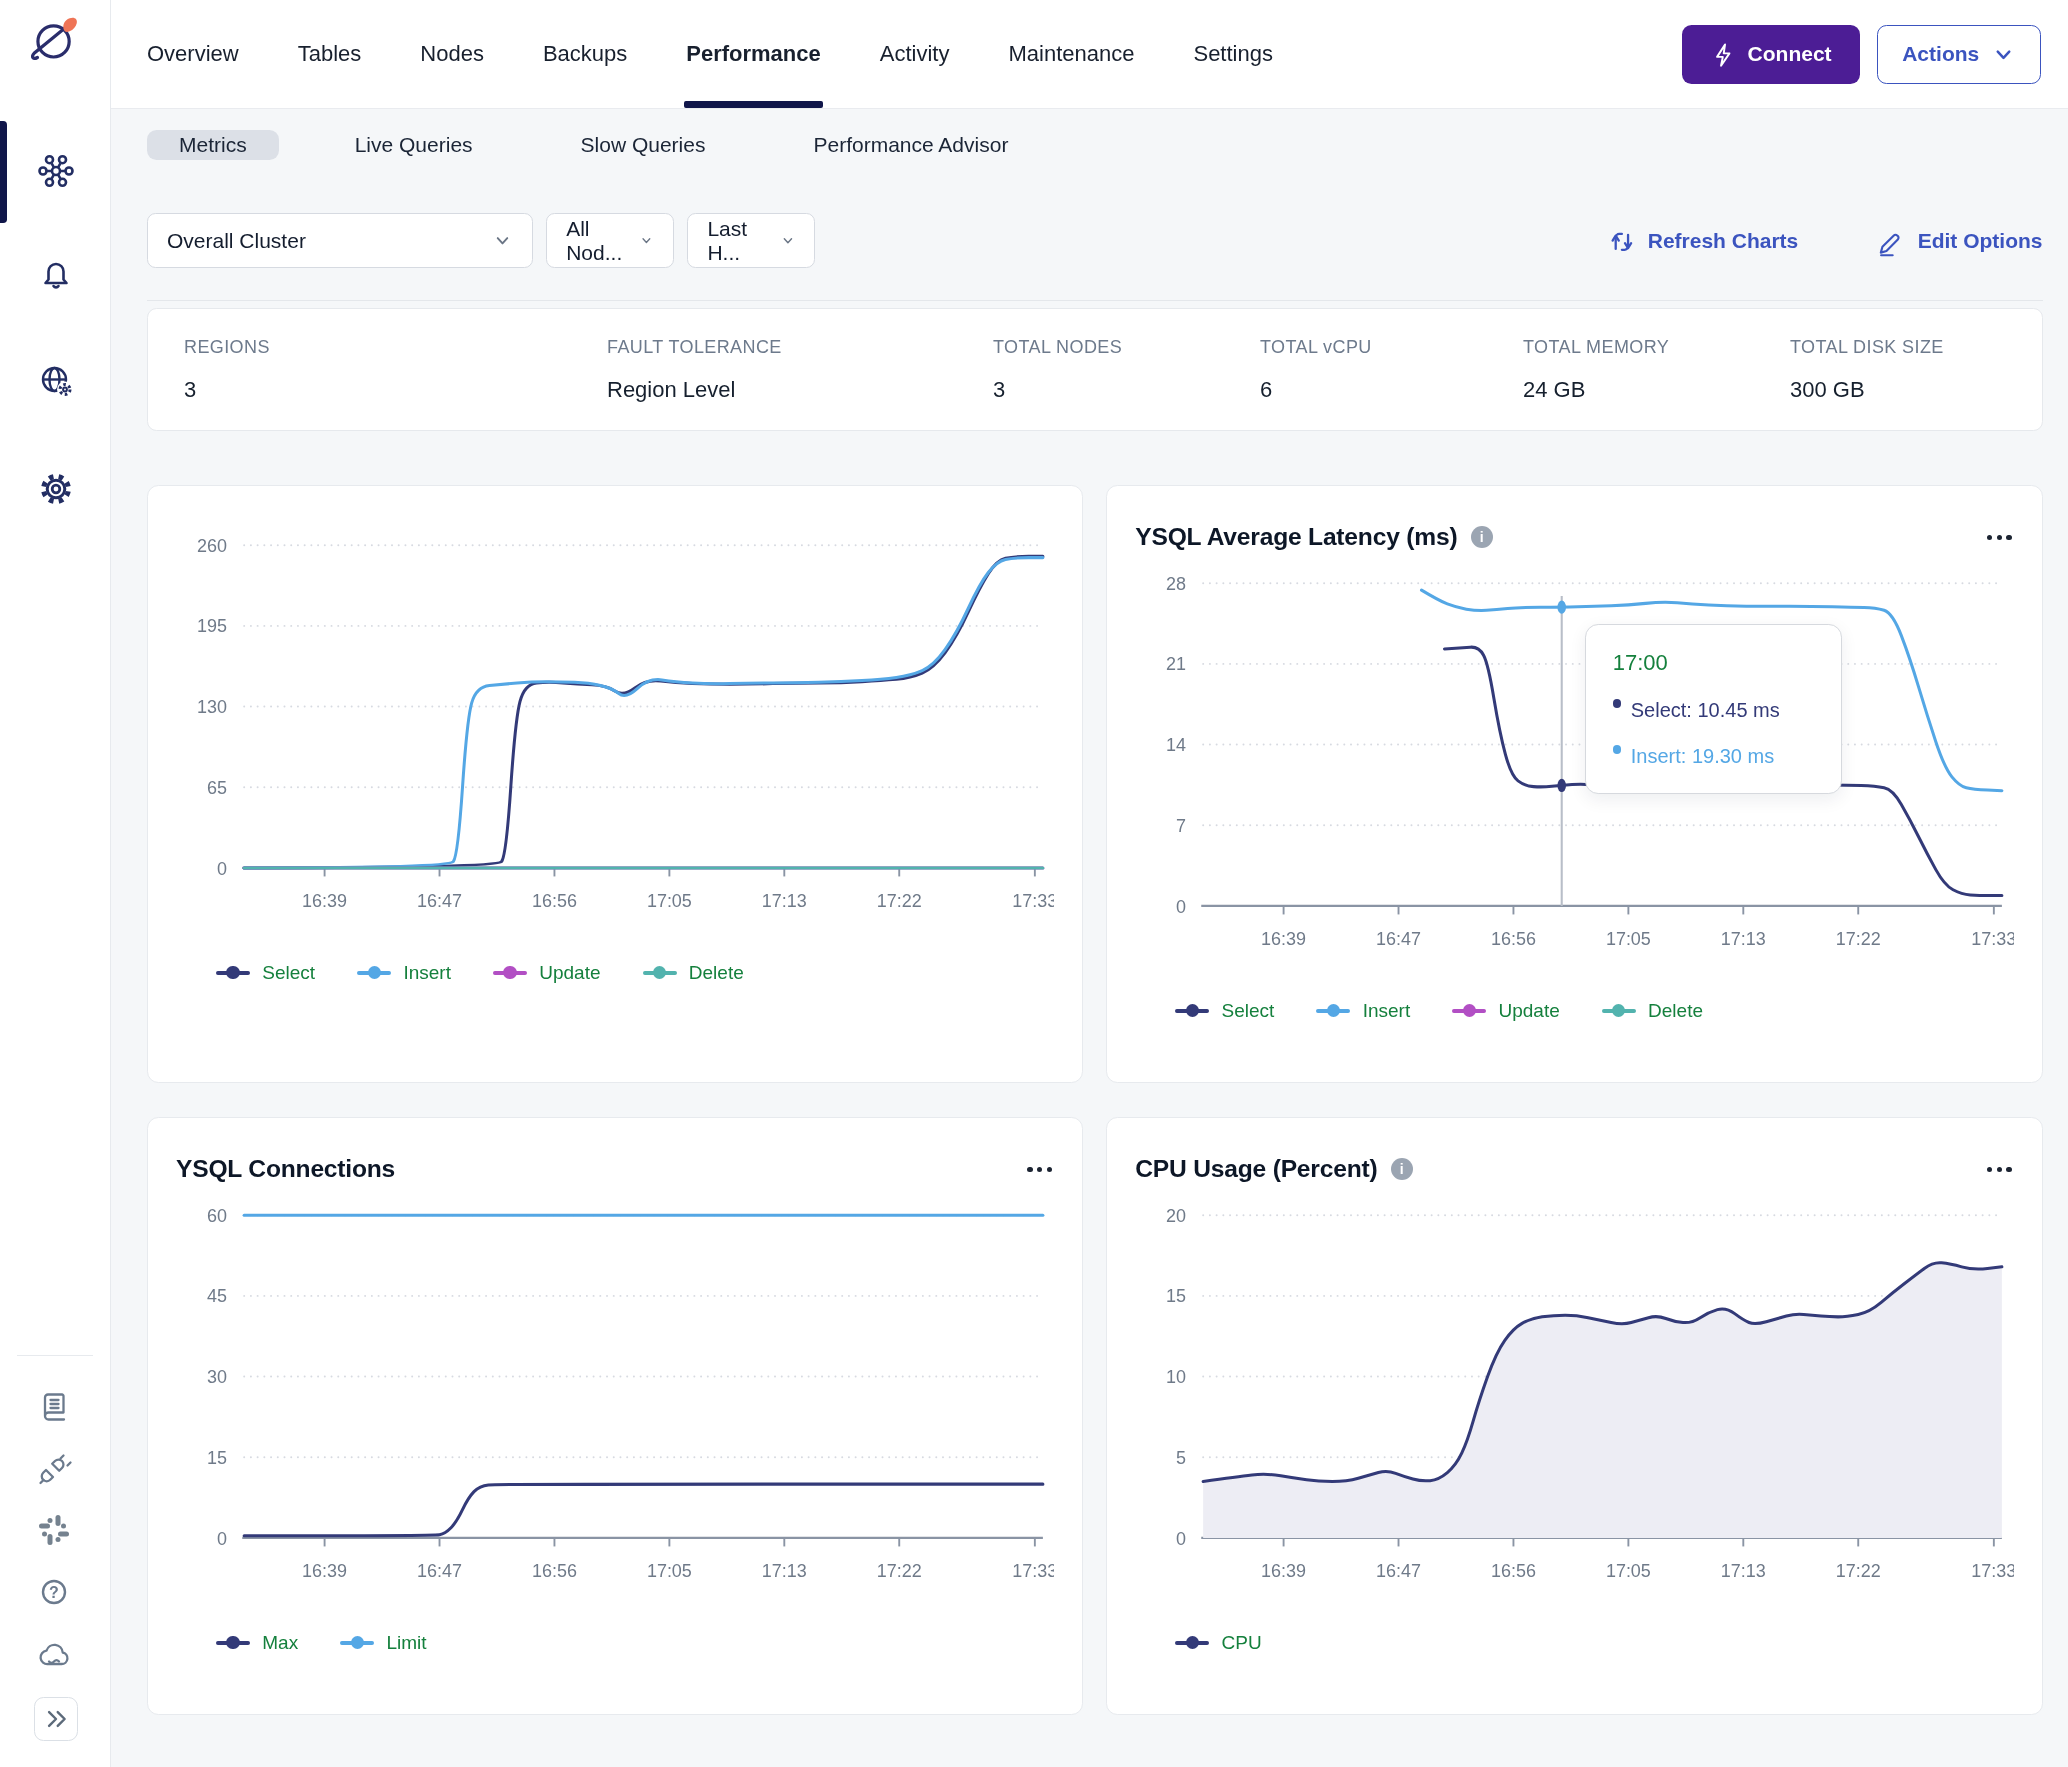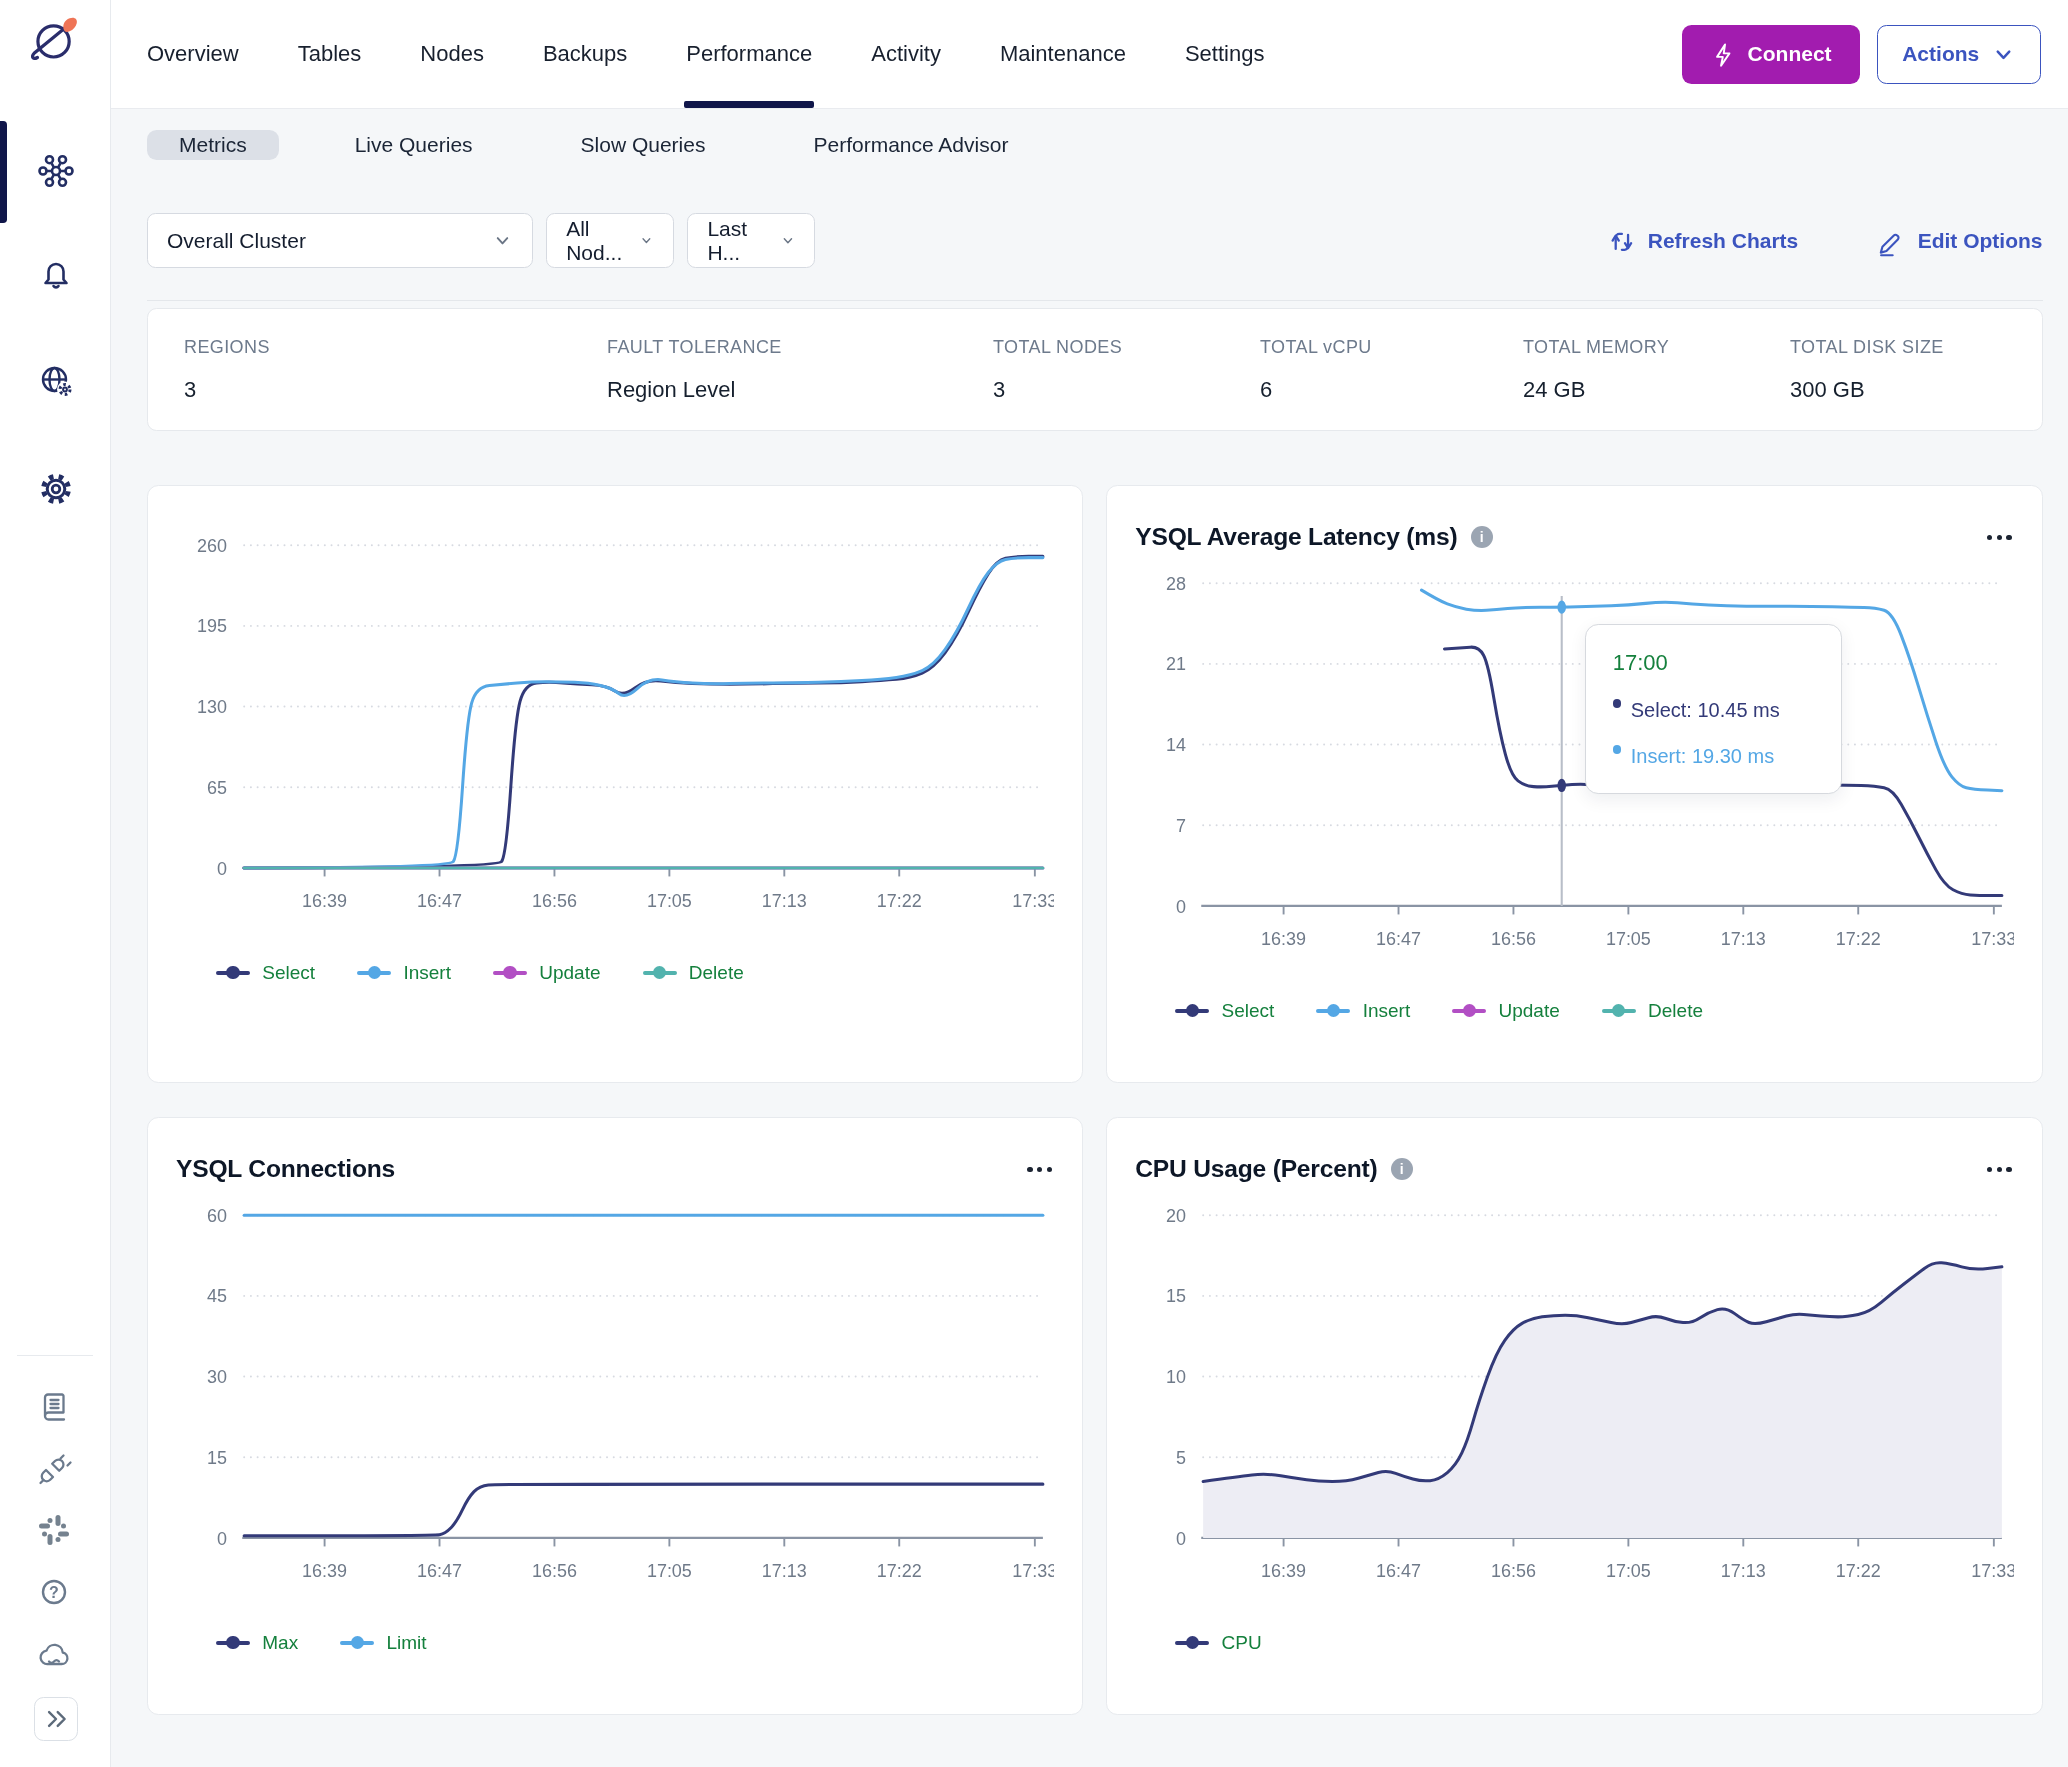--- a/index.html
+++ b/index.html
@@ -17,25 +17,25 @@
                 border:1.9px solid #dbe0e6; border-radius:9.5px; display:flex;
                 align-items:center; justify-content:center; cursor:pointer; background:#fff; }
 
   
   .main { position:absolute; left:111px; top:0; width:1958px; height:1768px; }
   .navbar { height:109px; background:#fff; border-bottom:0.9px solid #e9ebef;
             display:flex; align-items:center; padding:0 28px 0 36px; }
   .nav-tabs { display:flex; gap:59px; height:100%; align-items:center; }
   .tab { font-size:22px; color:#18202e; font-weight:500; height:100%;
          display:flex; align-items:center; position:relative; cursor:pointer; white-space:nowrap; }
-  .tab.active { font-weight:400; }
+  .tab.active { font-weight:700; }
   .tab.active::after { content:''; position:absolute; left:-1.9px; right:-1.9px; bottom:0;
                        height:6.6px; background:#10164a; border-radius:1.9px; }
   .nav-actions { margin-left:auto; display:flex; gap:17px; align-items:center; }
-  .btn-connect { height:59px; padding:0 28px; background:#a21caf; color:#fff; border:none;
+  .btn-connect { height:59px; padding:0 28px; background:#4c1d95; color:#fff; border:none;
                  border-radius:9.5px; font-size:21px; font-weight:700; display:flex;
                  align-items:center; gap:11.4px; cursor:pointer; font-family:inherit; }
   .btn-actions { height:59px; padding:0 24.6px; background:#fff; color:#3b54bf;
                  border:1.9px solid #3b54bf; border-radius:9.5px; font-size:21px; font-weight:700;
                  display:flex; align-items:center; gap:13.2px; cursor:pointer; font-family:inherit; }
 
   .content { position:absolute; top:109px; left:0; right:0; bottom:0;
              background:#f5f7f9; padding:0 26.5px 19px 36px; }
 
   

